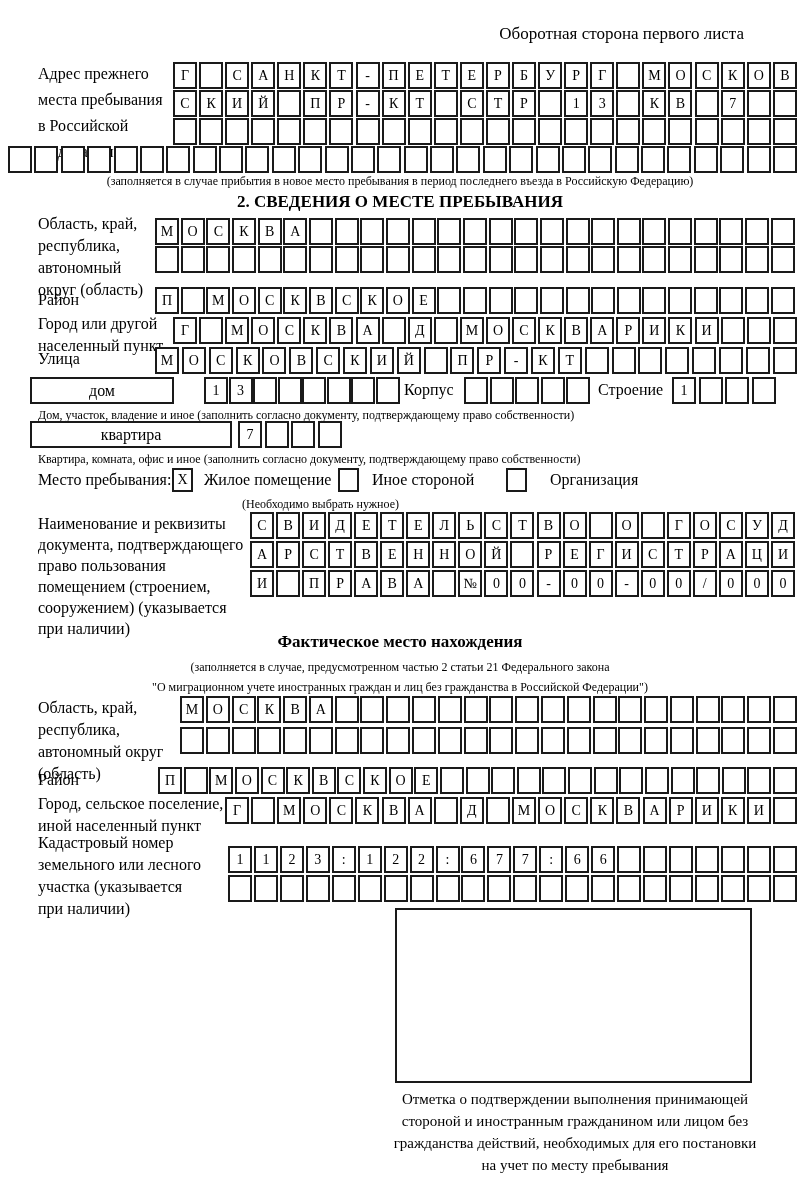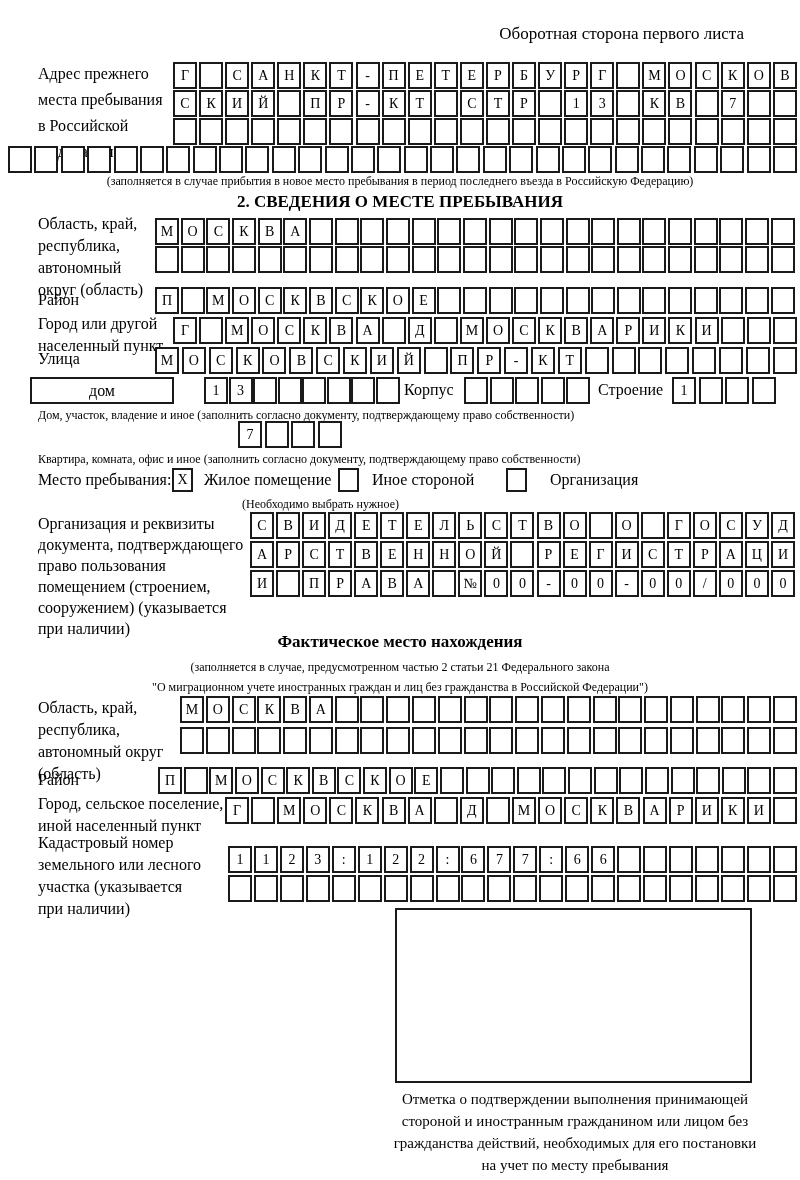--- a/index.html
+++ b/index.html
@@ -314,38 +314,39 @@
     </div>
   <div class="t" style="top:380px;left:598px">Строение</div>
   <div class="boxrow" style="top:377px;left:672px;width:104px">
       <span class="cell">1</span>
       <span class="cell"></span>
       <span class="cell"></span>
       <span class="cell"></span>
     </div>
   <div class="t small" style="top:405px;left:38px">Дом, участок, владение и иное (заполнить согласно документу, подтверждающему право собственности)</div>
 
+  <div class="labelbox" style="top:421px;left:30px;width:202px">квартира</div>
   <div class="boxrow" style="top:421px;left:238px;width:104px">
       <span class="cell">7</span>
       <span class="cell"></span>
       <span class="cell"></span>
       <span class="cell"></span>
     </div>
   <div class="t small" style="top:449px;left:38px">Квартира, комната, офис и иное (заполнить согласно документу, подтверждающему право собственности)</div>
 
   <div class="t" style="top:470px;left:38px">Место пребывания:</div>
   <div class="checkbox" style="top:468px;left:172px">X</div>
   <div class="t" style="top:470px;left:204px">Жилое помещение</div>
   <div class="checkbox" style="top:468px;left:338px"></div>
   <div class="t" style="top:470px;left:372px">Иное стороной</div>
   <div class="checkbox" style="top:468px;left:506px"></div>
   <div class="t" style="top:470px;left:550px">Организация</div>
   <div class="t small" style="top:494px;left:242px">(Необходимо выбрать нужное)</div>
 
-  <div class="t" style="top:514px;left:38px">Организация и реквизиты</div>
+  <div class="t" style="top:514px;left:38px">Наименование и реквизиты</div>
   <div class="t" style="top:535px;left:38px">документа, подтверждающего</div>
   <div class="t" style="top:556px;left:38px">право пользования</div>
   <div class="t" style="top:577px;left:38px">помещением (строением,</div>
   <div class="t" style="top:598px;left:38px">сооружением) (указывается</div>
   <div class="t" style="top:619px;left:38px">при наличии)</div>
   <div class="boxrow" style="top:512px;left:250px;width:545px">
       <span class="cell">С</span>
       <span class="cell">В</span>
       <span class="cell">И</span>
       <span class="cell">Д</span>

